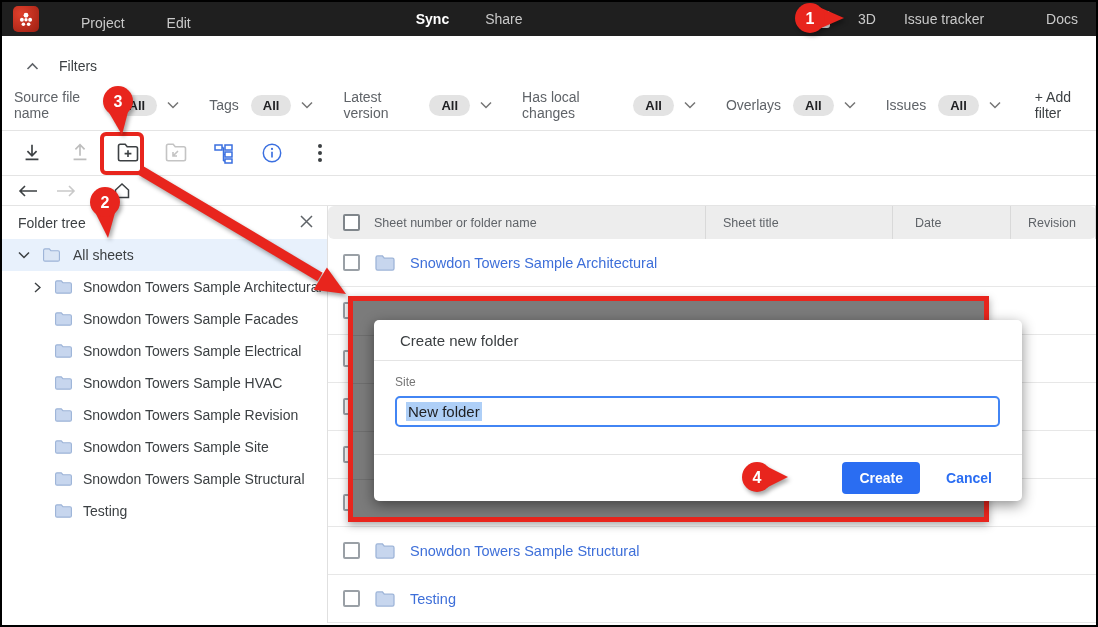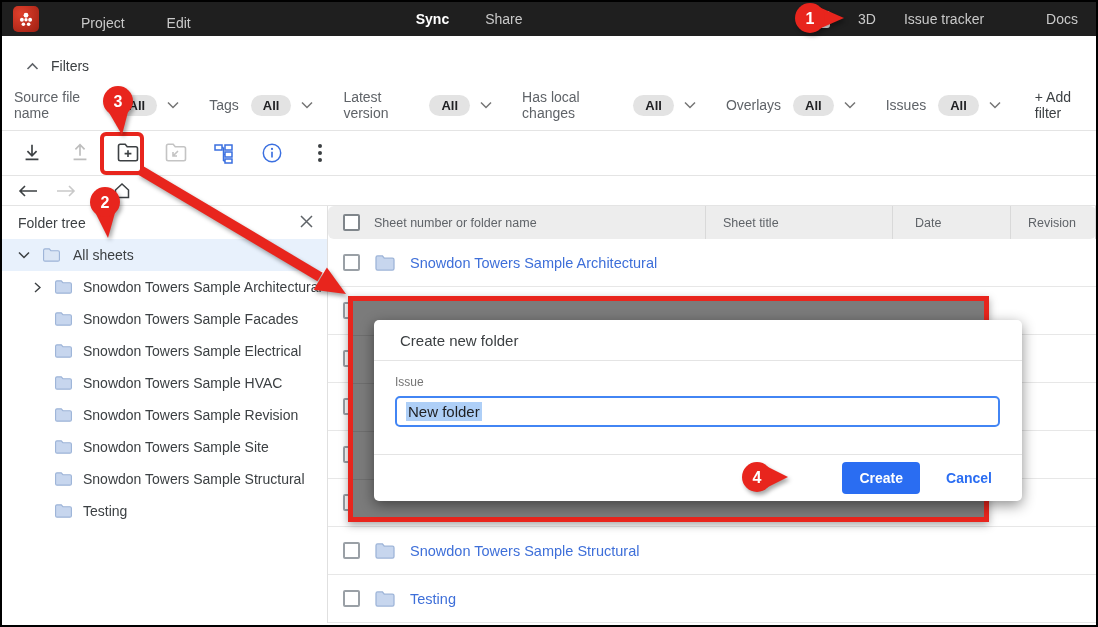--- a/index.html
+++ b/index.html
@@ -12,21 +12,21 @@
   .logo { width:26px; height:26px; margin-left:11px; background:#c22919; border-radius:5px;
           display:flex; align-items:center; justify-content:center; color:#fff; font-size:17px;
           background:radial-gradient(circle at 30% 30%, #e0402c, #9e1f12); }
   .tb-item { margin-left:42px; cursor:default;margin-top:8px; }
   .tb-center { display:flex; gap:36px; margin-left:225px; }
   .tb-sync { color:#fff; font-weight:bold; }
   .tb-right { margin-left:auto; display:flex; align-items:center; gap:28px; padding-right:18px; }
   .chip-2d { background:#fff; color:#111; font-weight:bold; padding:1px 6px; border-radius:3px; font-size:13px; }
 
   
-  .filters-head { display:flex; align-items:center; gap:12px; padding:16px 0 0 24px; height:44px; color:#3c4043; font-size:14px; }
+  .filters-head { display:flex; align-items:center; gap:20px; padding:16px 0 0 24px; height:44px; color:#3c4043; font-size:14px; }
   .filter-row { display:flex; align-items:center; height:50px; padding-left:12px; font-size:14px; color:#5f6368; }
   .fgroup { display:flex; align-items:center; margin-right:30px; }
   .fgroup .flabel { margin-right:12px; }
   .pill { background:#e3e3e3; color:#202124; font-weight:bold; font-size:13px; border-radius:12px; padding:3px 12px; }
   .fchev { margin-left:10px; display:flex; }
   .addfilter { color:#3c4043; font-size:14px; margin-left:4px; }
   .divider { height:1px; background:#e4e4e4; }
 
   
   .toolbar { height:44px; display:flex; align-items:center; }
@@ -406,21 +406,21 @@
   </div>
 
   <div class="modal-red">
     <div class="ghostline" style="top:34px"></div>
     <div class="ghostline" style="top:82px"></div>
     <div class="ghostline" style="top:130px"></div>
     <div class="ghostline" style="top:178px"></div>
     <div class="dialog">
       <div class="dlg-title">Create new folder</div>
       <div class="dlg-body">
-        <div class="dlg-label">Issue</div>
+        <div class="dlg-label">Site</div>
         <div class="dlg-input">
           <span class="sel">New folder</span>
         </div>
       </div>
       <div class="dlg-footer">
         <button class="btn-create">Create</button>
         <button class="btn-cancel">Cancel</button>
       </div>
     </div>
   </div>

